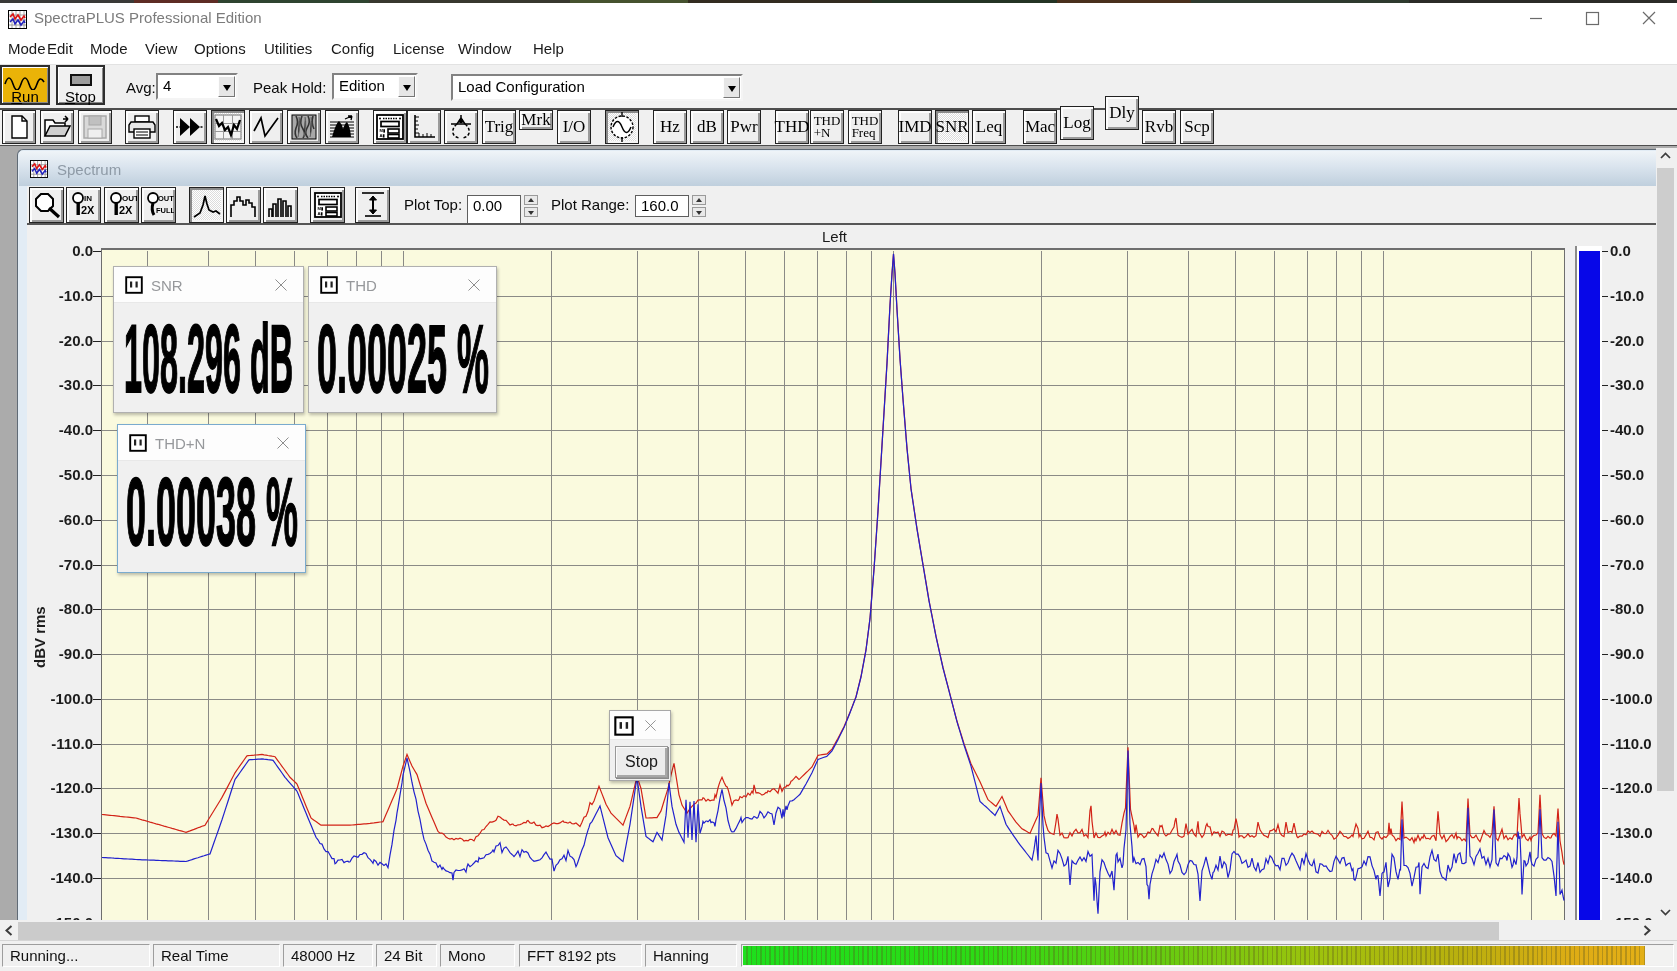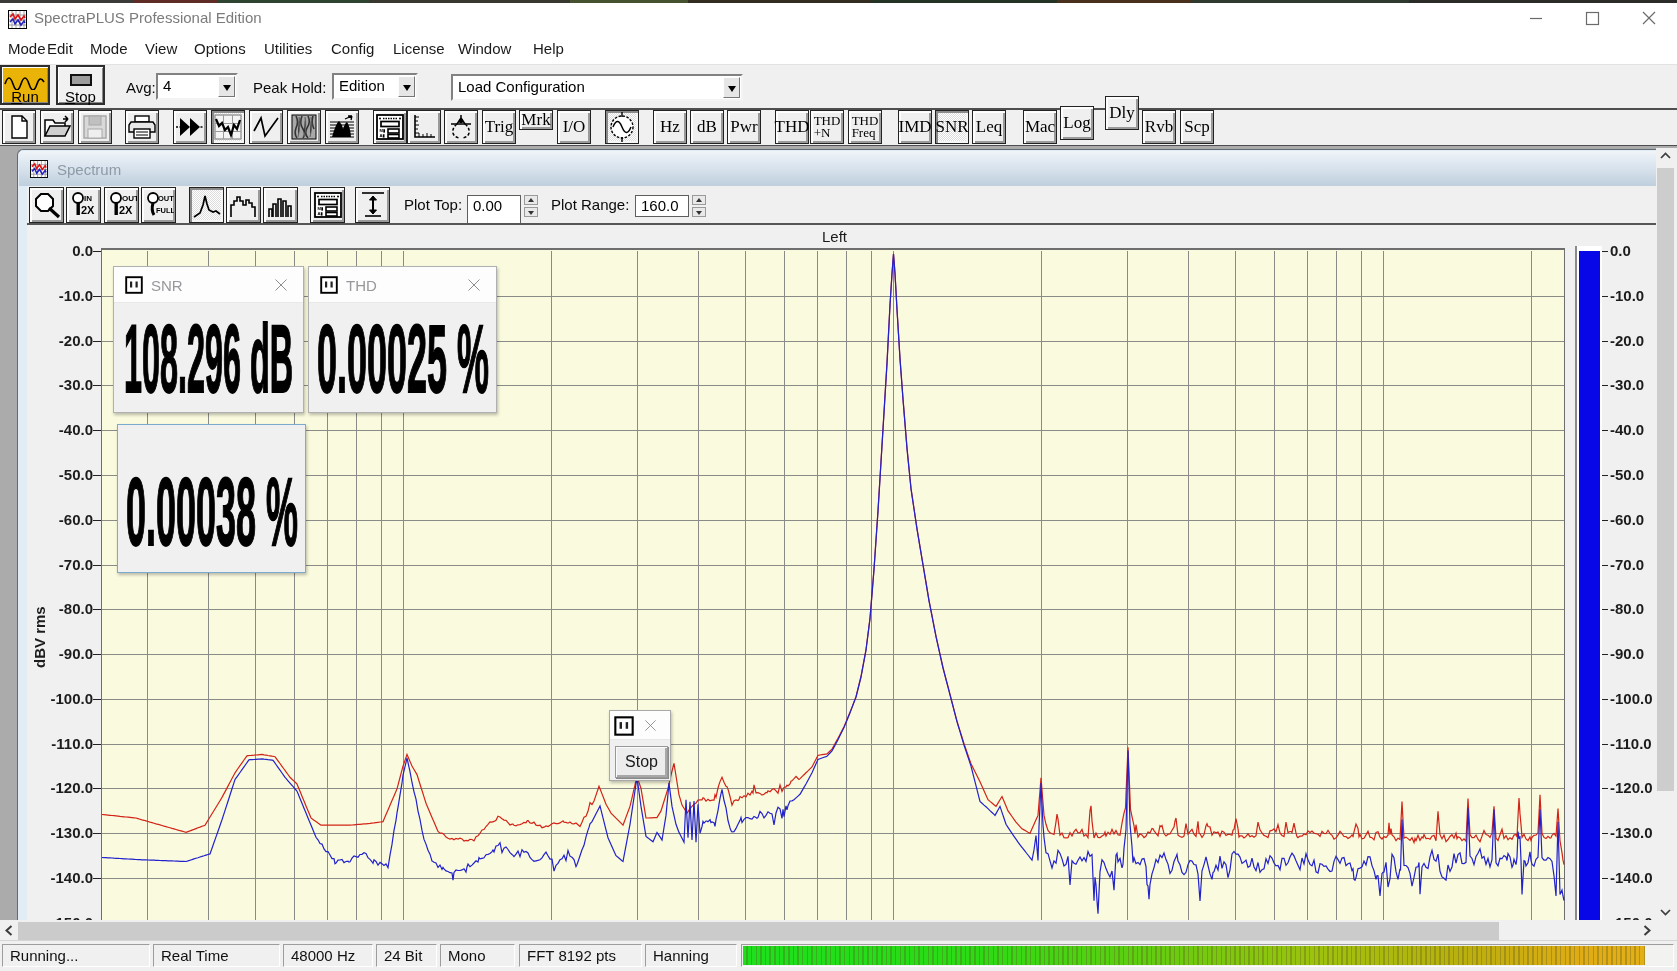--- a/index.html
+++ b/index.html
@@ -523,20 +523,31 @@
           <rect x="10.5" y="5.5" width="2.2" height="6" fill="#222"></rect>
 </svg>
 <span class="ftxt">THD</span>
         <svg style="position:absolute;left:158px;top:11px" width="14" height="14" viewBox="0 0 14 14">
 <path d="M1.5,1.5 L12.5,12.5 M12.5,1.5 L1.5,12.5" stroke="#888888" stroke-width="0.95"></path>
         </svg>
       </div>
       <div class="bignum" style="left:7.5px;top:39px;transform:scale(0.7494,2.0)">0.00025&nbsp;%</div>
     </div>
     <div class="fwin" style="left:117px;top:424px;width:189px;height:149px;border-color:#7aabce">
+<div class="ftitle" style="height:36px">
+        <svg style="position:absolute;left:11px;top:9px" width="18" height="18" viewBox="0 0 18 18">
+<rect x="1.2" y="1.2" width="15.6" height="15.6" fill="#fff" stroke="#000" stroke-width="1.9"></rect>
+<rect x="5" y="5.5" width="2.2" height="6" fill="#222"></rect>
+          <rect x="10.5" y="5.5" width="2.2" height="6" fill="#222"></rect>
+</svg>
+<span class="ftxt">THD+N</span>
+        <svg style="position:absolute;left:158px;top:11px" width="14" height="14" viewBox="0 0 14 14">
+<path d="M1.5,1.5 L12.5,12.5 M12.5,1.5 L1.5,12.5" stroke="#888888" stroke-width="0.95"></path>
+        </svg>
+      </div>
       <div class="bignum" style="left:7.5px;top:34px;transform:scale(0.7494,2.0)">0.00038&nbsp;%</div>
     </div>
     <div class="fwin" style="left:609px;top:710px;width:62px;height:71px;border-color:#a8a8a8">
 <div class="ftitle" style="height:29px">
         <svg style="position:absolute;left:4px;top:5px" width="20" height="20" viewBox="0 0 18 18">
 <rect x="1.2" y="1.2" width="15.6" height="15.6" fill="#fff" stroke="#000" stroke-width="1.9"></rect>
 <rect x="5" y="5.5" width="2.2" height="6" fill="#222"></rect>
           <rect x="10.5" y="5.5" width="2.2" height="6" fill="#222"></rect>
 </svg>
         <svg style="position:absolute;left:34px;top:8px" width="13" height="13" viewBox="0 0 14 14">

